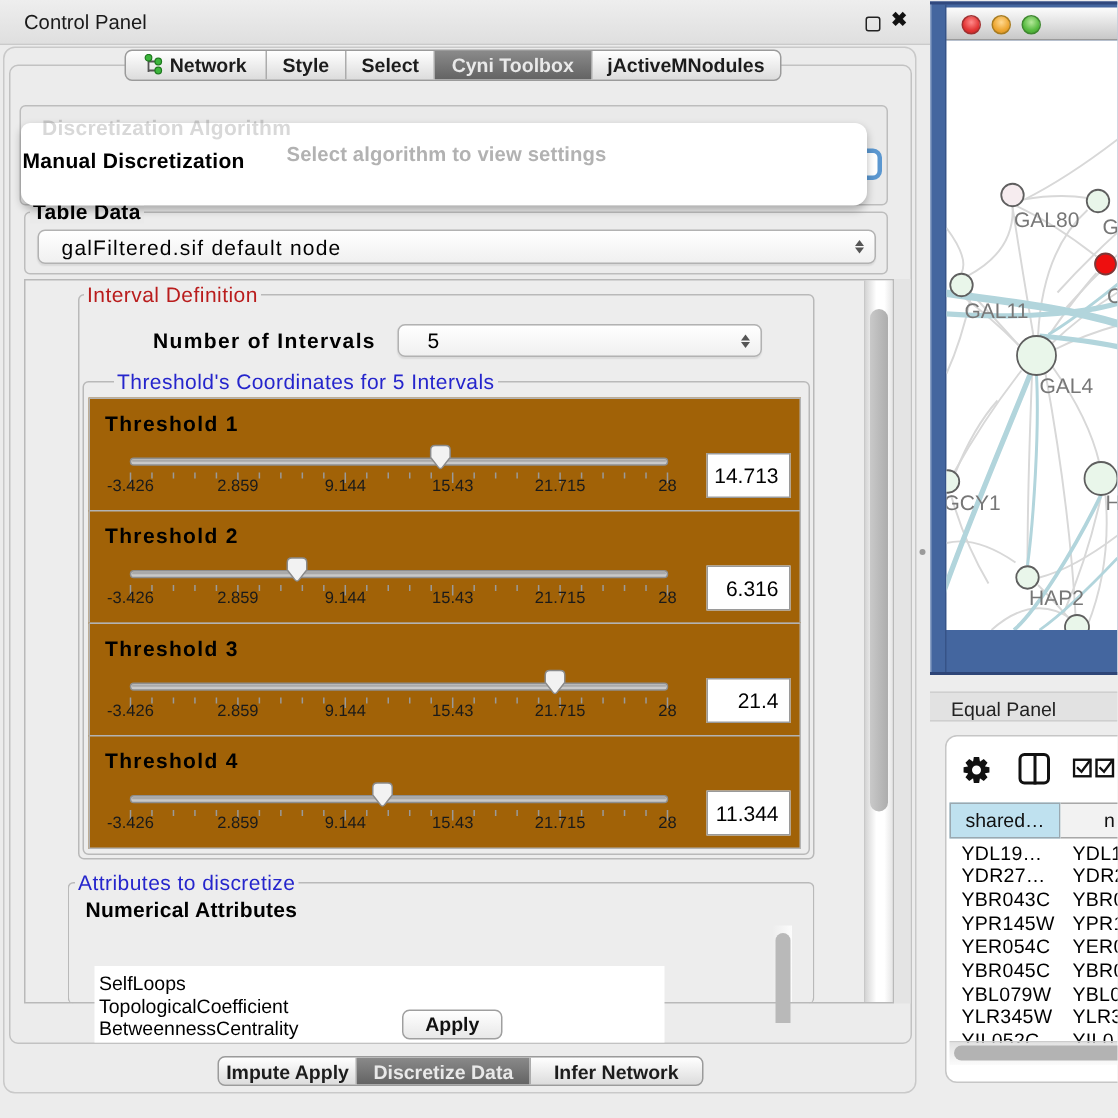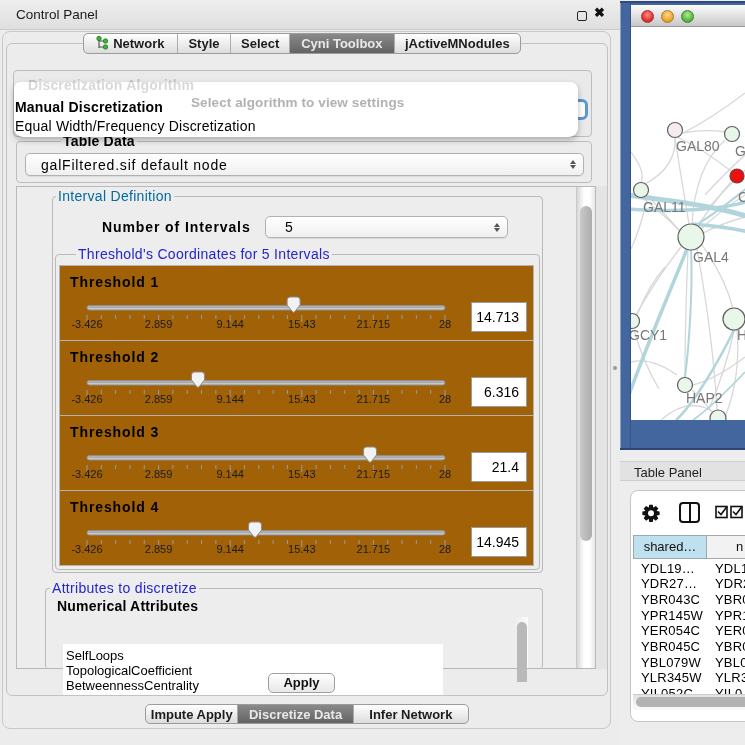--- a/index.html
+++ b/index.html
@@ -19,21 +19,21 @@
 
 .seg { position:absolute; display:flex; border:1px solid #9b9b9b; border-radius:5px; background:linear-gradient(#ffffff,#dcdcdc); overflow:hidden; }
 #tabs-top { left:83px; top:33px; width:438px; height:21px; }
 .seg .s { height:100%; display:flex; align-items:center; justify-content:center; font-size:13px; font-weight:bold; color:#1c1c1c; border-right:1px solid #acacac; }
 .seg .s:last-child { border-right:none; }
 .seg .sel { background:linear-gradient(#8a8a8a,#636363); color:#e9e9e9; }
 
 
 .group { position:absolute; border:1px solid #bdbdbd; border-radius:4px; }
 .gtitle { position:absolute; top:-9px; font-size:14px; font-weight:bold; letter-spacing:0.2px; color:#000; background:#eaeaea; padding:0 2px; }
-.gtitle2 { position:absolute; top:-9px; font-size:14px; letter-spacing:0.3px; color:#0369a1; background:#ededed; padding:0 2px; }
+.gtitle2 { position:absolute; top:-9px; font-size:14px; letter-spacing:0.3px; color:#b91c1c; background:#ededed; padding:0 2px; }
 .gtitle3 { position:absolute; top:-9px; font-size:14px; letter-spacing:0.3px; color:#2525cc; background:#ededed; padding:0 2px; }
 
 
 .combo { position:absolute; background:linear-gradient(#ffffff,#f0f0f0); border:1px solid #b2b2b2; border-radius:5px; box-shadow:0 1px 1px rgba(0,0,0,0.08); font-size:14px; letter-spacing:0.8px; color:#000; }
 .combo .ar { position:absolute; right:7px; top:0; height:100%; display:flex; flex-direction:column; justify-content:center; gap:1px; }
 .combo .ar div { width:0; height:0; border-left:3.5px solid transparent; border-right:3.5px solid transparent; }
 .combo .up { border-bottom:4.5px solid #555; }
 .combo .dn { border-top:4.5px solid #555; }
 
 
@@ -112,21 +112,21 @@
     <div class="s" style="width:54px;">Style</div>
     <div class="s" style="width:59px;">Select</div>
     <div class="s sel" style="width:105px;">Cyni Toolbox</div>
     <div class="s" style="width:126px;">jActiveMNodules</div>
   </div>
 
   <div class="group" style="left:13px; top:70px; width:579px; height:67px; background:#eaeaea;"></div>
   <div class="abs" style="left:570px; top:99px; width:18px; height:21px; border:3px solid #5b97d0; border-radius:6px; background:#fff;"></div>
 
   <div class="group" style="left:16px; top:141px; width:576px; height:42px;">
-    <div class="gtitle" style="left:3px; background:#eaeaea;margin-left:41px;">Table Data</div>
+    <div class="gtitle" style="left:3px; background:#eaeaea;">Table Data</div>
   </div>
   <div class="combo" style="left:25px; top:153px; width:559px; height:23px;">
     <span style="position:absolute; left:15px; top:3px;">galFiltered.sif default node</span>
     <div class="ar">
         <div class="up"></div>
         <div class="dn"></div>
       </div>
   </div>
 
   <div class="abs" id="scrollpane"></div>
@@ -318,21 +318,21 @@
         <g transform="translate(195,0)">
           <path d="M-6.5,6 Q-6.5,3 -3.5,3 L3.5,3 Q6.5,3 6.5,6 L6.5,11 L1.3,17.6 Q0,19.2 -1.3,17.6 L-6.5,11 Z" fill="#f2f2f2" stroke="#8a8a8a" stroke-width="1"></path>
         </g>
       </svg>
     <div class="ticklab" style="left:27px; top:52px;">-3.426</div>
     <div class="ticklab" style="left:98.6px; top:52px;">2.859</div>
     <div class="ticklab" style="left:170.2px; top:52px;">9.144</div>
     <div class="ticklab" style="left:241.8px; top:52px;">15.43</div>
     <div class="ticklab" style="left:313.4px; top:52px;">21.715</div>
     <div class="ticklab" style="left:385px; top:52px;">28</div>
-    <div class="vbox">14.945</div>
+    <div class="vbox">11.344</div>
   </div>
 
   <div class="group" style="left:45px; top:588px; width:498px; height:81px; border-bottom:none; border-color:#b9b9b9;">
     <div class="gtitle3" style="left:4px;">Attributes to discretize</div>
   </div>
   <div class="abs" style="left:57px; top:598px; font-size:14px; font-weight:bold; letter-spacing:0.2px; color:#000;">Numerical Attributes</div>
   <div class="abs" id="attrlist">SelfLoops<br>TopologicalCoefficient<br>BetweennessCentrality</div>
   <div class="abs" id="attrsb">
       <div class="th"></div>
     </div>
@@ -342,21 +342,20 @@
   <div class="seg abs" id="tabs-bottom">
     <div class="s" style="width:93px;">Impute Apply</div>
     <div class="s sel" style="width:116px;">Discretize Data</div>
     <div class="s" style="width:115px;">Infer Network</div>
   </div>
 
   <div class="abs" id="popup"></div>
   <div class="abs" id="ghost1">Discretization Algorithm</div>
   <div class="abs" id="ghost2">Select algorithm to view settings</div>
   <div class="abs" id="pitem1">Manual Discretization</div>
-  <div class="abs" id="pitem2">Equal Width/Frequency Discretization</div>
 
   <div class="abs" id="netwin">
       <div class="hl"></div>
       <div class="dk"></div>
     </div>
   <div class="abs" id="nettitle"></div>
   <div class="tl-btn" style="left:641px; background:radial-gradient(circle at 50% 35%, #ff8a8a, #e23535 60%, #c02222); border:1px solid #a03030;"></div>
   <div class="tl-btn" style="left:661px; background:radial-gradient(circle at 50% 35%, #ffd990, #eda631 60%, #cf8a1d); border:1px solid #a87c20;"></div>
   <div class="tl-btn" style="left:681px; background:radial-gradient(circle at 50% 35%, #b5e89a, #57bb40 60%, #3f9c2c); border:1px solid #3f8830;"></div>
   <div class="abs" id="netcanvas">
@@ -420,21 +419,21 @@
         <text x="-2" y="313">GCY1</text>
         <text x="106" y="313">H</text>
         <text x="55" y="376">HAP2</text>
       </g>
     </svg>
   </div>
 
   <div class="abs" style="left:613px; top:366px; width:4px; height:4px; border-radius:50%; background:#9a9a9a;"></div>
 
   <div class="abs" id="tp-bar">
-      <div class="txt">Table Panel</div>
+      <div class="txt">Equal Panel</div>
     </div>
   <div class="abs" id="tp-card"></div>
 
   <svg class="abs" style="left:641px; top:503px;" width="20" height="20" viewBox="0 0 20 20">
     <path fill="#111" fill-rule="evenodd" d="M7.74,4.53 L8.22,1.68 L11.78,1.68 L12.26,4.53 L12.48,4.62 L14.83,2.94 L17.36,5.47 L15.68,7.82 L15.77,8.04 L18.62,8.52 L18.62,12.08 L15.77,12.56 L15.68,12.78 L17.36,15.13 L14.83,17.66 L12.48,15.98 L12.26,16.07 L11.78,18.92 L8.22,18.92 L7.74,16.07 L7.52,15.98 L5.17,17.66 L2.64,15.13 L4.32,12.78 L4.23,12.56 L1.38,12.08 L1.38,8.52 L4.23,8.04 L4.32,7.82 L2.64,5.47 L5.17,2.94 L7.52,4.62 Z M13.00,10.30 A3.0,3.0 0 1 0 7.00,10.30 A3.0,3.0 0 1 0 13.00,10.30 Z"></path>
   </svg>
   <div class="abs" style="left:679px; top:502px; width:21px; height:21px; border:2.5px solid #111; border-radius:4px;"></div>
   <div class="abs" style="left:688.5px; top:502px; width:2.5px; height:21px; background:#111;"></div>
   <svg class="abs" style="left:715px; top:505px;" width="30" height="14" viewBox="0 0 30 14">
     <rect x="1" y="1.5" width="11" height="11" fill="none" stroke="#111" stroke-width="1.6"></rect>

